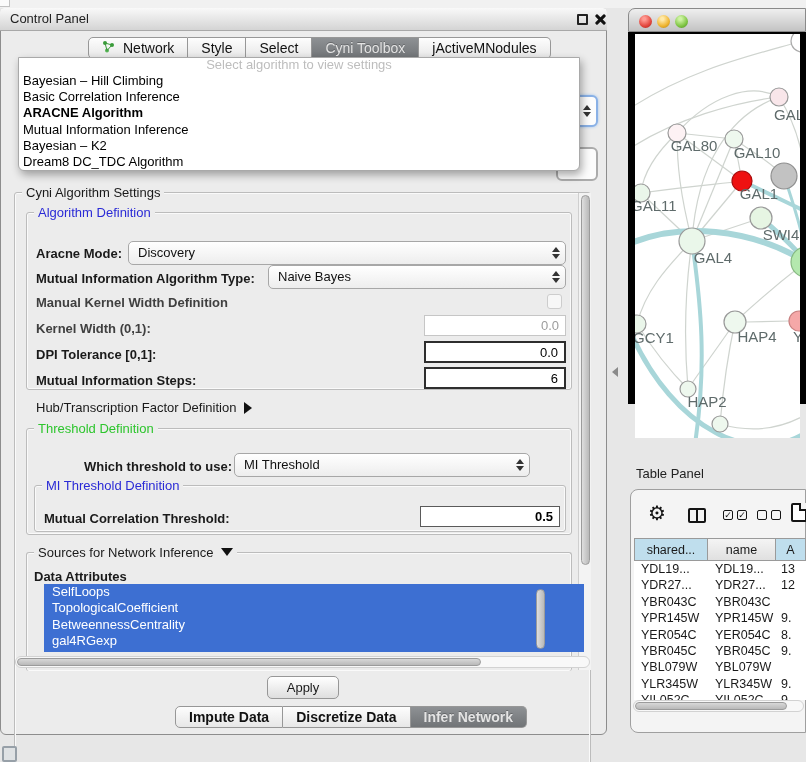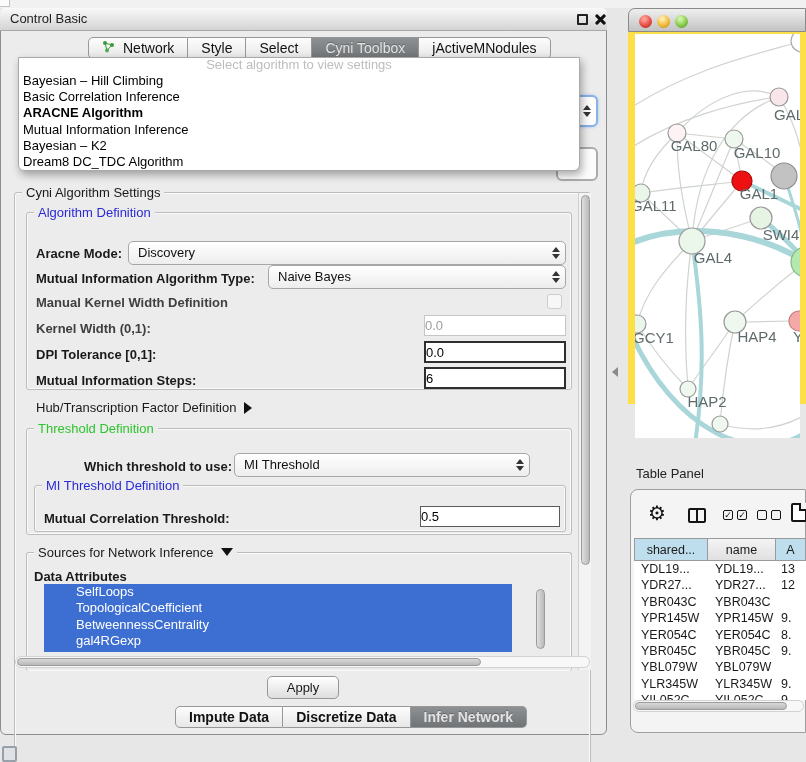--- a/index.html
+++ b/index.html
@@ -46,21 +46,21 @@
   
   .group { border:1px solid #bcbcbc; border-radius:3px; box-shadow:inset 0 0 0 1px #fafafa; }
   .gtitle { position:absolute; top:-8px; left:7px; background:#ececec; padding:0 4px; font-size:13px; line-height:15px; white-space:nowrap; }
   .blue { color:#2a2ad6; }
   .green { color:#2dc52d; }
 
   .lbl { font-size:13px; font-weight:bold; line-height:15px; white-space:nowrap; }
   .dis { color:#404040; }
 
   .combo { background:linear-gradient(#ffffff,#ededed); border:1px solid #a7a7a7; border-radius:5px; font-size:13px; line-height:22px; padding-left:9px; color:#111; }
-  .field { background:#fff; font-size:13px; line-height:19px; text-align:left; padding-right:6px; }
+  .field { background:#fff; font-size:13px; line-height:19px; text-align:right; padding-right:6px; }
   .f-dis { border:1px solid #c6c6c6; color:#9c9c9c; }
   .f-dark { border:2px solid #2e2e2e; color:#000; }
   .f-mid { border:1.5px solid #5a5a5a; color:#000; }
   .checkbox { width:15px; height:15px; border:1px solid #cdcdcd; border-radius:3px; background:#f7f7f7; }
 
   .tri-right { display:inline-block; width:0; height:0; border-top:6px solid transparent; border-bottom:6px solid transparent; border-left:8px solid #111; margin-left:8px; vertical-align:-2px; }
   .tri-down { display:inline-block; width:0; height:0; border-left:6px solid transparent; border-right:6px solid transparent; border-top:8px solid #111; margin-left:7px; vertical-align:1px; }
 
   .attr-list { background:#3d6fd2; overflow:hidden; }
   .attr-item { height:16.3px; line-height:16.3px; color:#fff; padding-left:8px; font-size:13px; white-space:nowrap; }
@@ -74,21 +74,21 @@
 
   .div-arrow { left:612px; top:367px; width:0; height:0; border-top:5px solid transparent; border-bottom:5px solid transparent; border-right:6px solid #8a8a8a; }
 
   
   .netwin { left:628px; top:8px; width:178px; height:438px; }
   .net-titlebar { left:0; top:0; width:178px; height:24px; background:linear-gradient(#efefef,#c3c3c3); border:1px solid #8a8a8a; border-radius:7px 0 0 0; }
   .light { position:absolute; top:5.5px; width:13px; height:13px; border-radius:50%; }
   .l-red { left:10px; background:radial-gradient(circle at 40% 30%, #ff9a92 12%, #e2463d 60%, #9e221c 100%); }
   .l-yel { left:28px; background:radial-gradient(circle at 40% 30%, #ffe9a8 12%, #efb42f 60%, #a87a12 100%); }
   .l-grn { left:46px; background:radial-gradient(circle at 40% 30%, #cdf3a2 12%, #7fc543 60%, #47851d 100%); }
-  .net-frame { left:0; top:24px; width:178px; height:372px; background:#fde047; }
+  .net-frame { left:0; top:24px; width:178px; height:372px; background:#000000; }
   .net-canvas { left:7px; top:2px; width:165px; height:404px; background:#fff; overflow:hidden; }
   text.nlab { font-family:"Liberation Sans", sans-serif; font-size:15px; fill:#5f6b6b; }
 
   
   .tp-label { left:636px; top:466px; font-size:13px; color:#222; }
   .tp-win { left:630px; top:489px; width:176px; height:244px; background:#f4f4f4; border:1px solid #9f9f9f; border-radius:8px 0 0 8px; }
   .gear { left:648px; top:503px; font-size:20px; color:#141414; line-height:20px; }
   .colico { left:688px; top:508px; width:18px; height:15px; border:2px solid #141414; border-radius:2px; }
   .colico::after { content:""; position:absolute; left:6px; top:0; width:2px; height:11px; background:#141414; }
   .ckpair { left:723px; top:510px; display:flex; gap:4px; }
@@ -114,21 +114,21 @@
 </head>
 <body>
 
 <div id="root">
 
   <div class="abs top-strip"></div>
   <div class="abs corner-box"></div>
 
   <div class="abs cp"></div>
   <div class="abs cp-titlebar"></div>
-  <div class="abs cp-title">Control Basic</div>
+  <div class="abs cp-title">Control Panel</div>
   <div class="abs float-btn"></div>
   <div class="abs close-x"></div>
 
   <div class="abs top-tabs seg-bar" id="topTabs">
       <div class="seg">
         <span><svg class="net-ico" viewBox="0 0 13 13">
             <circle cx="3" cy="3" r="2" fill="#3a9b3a"></circle>
             <circle cx="10" cy="5" r="2" fill="#3a9b3a"></circle>
             <circle cx="5" cy="10.5" r="2" fill="#56b356"></circle>
             <path d="M3,3 L10,5 L5,10.5 Z" fill="none" stroke="#3a9b3a" stroke-width="1"></path>
@@ -204,27 +204,27 @@
   </div>
   <div class="abs lbl" style="left:84px;top:459px;">Which threshold to use:</div>
   <div class="abs combo" style="left:234px;top:453px;width:296px;height:24px;">
     <span>MI Threshold</span>
     <span class="stepper"></span>
   </div>
   <div class="abs group" style="left:34px;top:485px;width:532px;height:47px;">
     <span class="gtitle blue">MI Threshold Definition</span>
   </div>
   <div class="abs lbl" style="left:44px;top:511px;">Mutual Correlation Threshold:</div>
-  <div class="abs field f-mid" style="left:420px;top:506px;width:140px;height:21px;">0.5</div>
+  <div class="abs field f-mid" style="left:420px;top:506px;width:140px;height:21px;font-weight:bold;">0.5</div>
 
   <div class="abs group" style="left:26px;top:552px;width:546px;height:119px;border-bottom:none;">
     <span class="gtitle"><span>Sources for Network Inference</span><span class="tri-down"></span></span>
   </div>
   <div class="abs lbl" style="left:34px;top:569px;">Data Attributes</div>
-  <div class="abs attr-list" style="left:44px;top:584px;width:468px;height:68px;padding-left:24px;" id="attrList">
+  <div class="abs attr-list" style="left:44px;top:584px;width:540px;height:68px;" id="attrList">
       <div class="attr-item">SelfLoops</div>
       <div class="attr-item">TopologicalCoefficient</div>
       <div class="attr-item">BetweennessCentrality</div>
       <div class="attr-item">gal4RGexp</div>
     </div>
   <div class="abs vthumb" style="left:536px;top:589px;height:60px;"></div>
   <div class="abs hscroll" style="left:15px;top:656px;width:575px;height:12px;">
     <div class="hthumb" style="left:1px;width:464px;"></div>
   </div>
 

